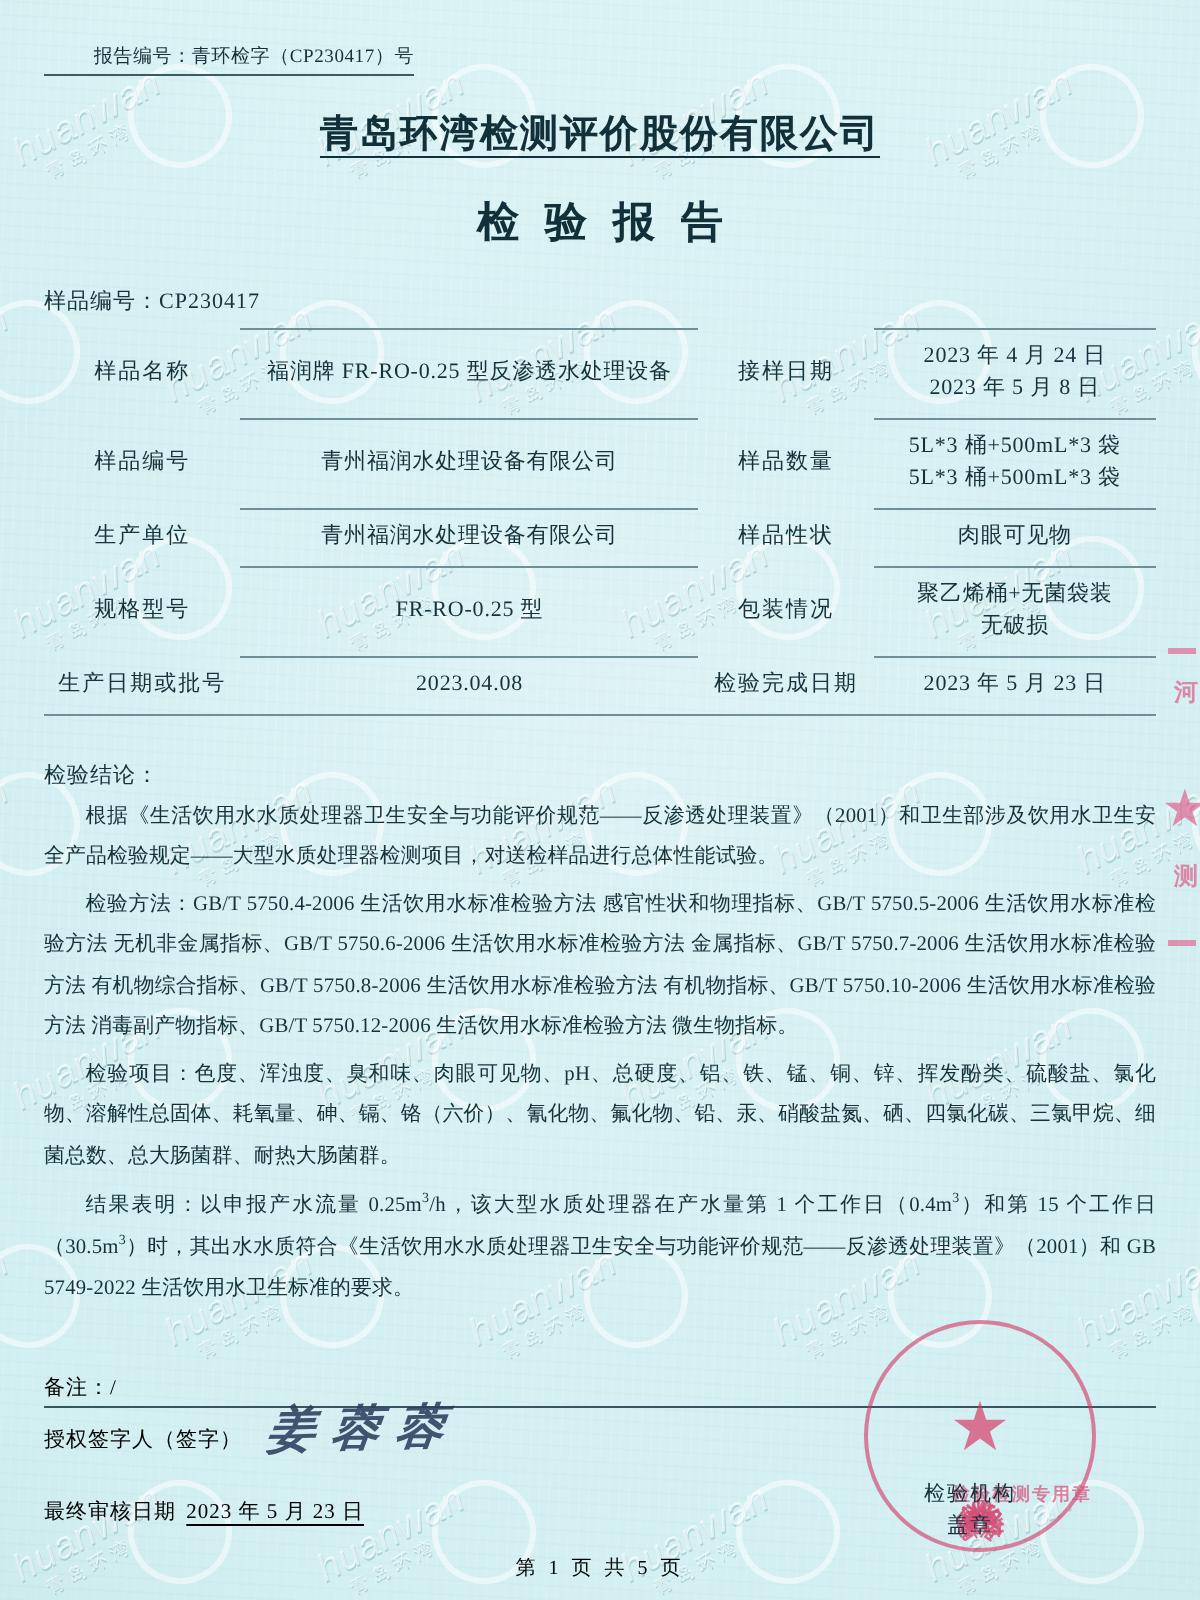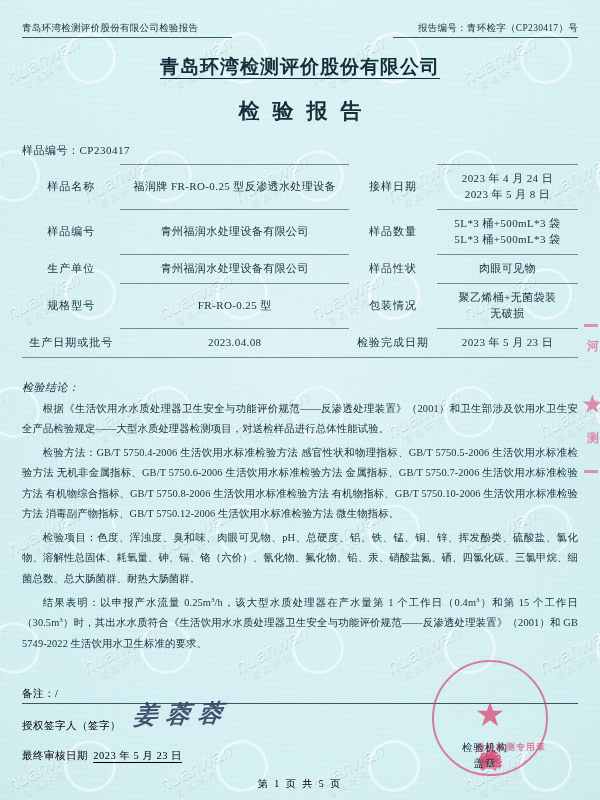--- a/index.html
+++ b/index.html
@@ -164,21 +164,20 @@
   td.val-l { width: 210px; }
   td.lbl-r { width: 78px; }
   td.val-r { width: 128px; }
   .val .line2 { display: block; }
 
   
   .concl-head {
     margin-top: 22px;
     font-size: 11px;
     letter-spacing: .5px;
-    font-style: italic;
   }
   .para {
     font-size: 10.4px;
     line-height: 1.95;
     text-align: justify;
     text-justify: inter-ideograph;
     text-indent: 2em;
     margin-top: 4px;
     letter-spacing: .1px;
   }
@@ -196,21 +195,21 @@
     font-size: 10.5px;
     letter-spacing: .5px;
     padding-bottom: 2px;
   }
   .sig-rule {
     border-top: 1px solid #38565f;
     width: 100%;
   }
   .sig-row {
     display: flex;
-    align-items: flex-end;
+    align-items: center;
     font-size: 10.5px;
     letter-spacing: .5px;
     padding-top: 3px;
     position: relative;
     height: 26px;
   }
   .sig-ink {
     position: absolute;
     left: 112px;
     top: -6px;
@@ -530,21 +529,20 @@
     <div class="stamp-sub">检验检测专用章</div>
   </div>
   <div class="stamp-label">
     <div>检验机构</div>
     <div>盖章</div>
   </div>
 
   <div id="content">
 
     <div class="hdr">
-      <div class="hdr-left">青岛环湾检测评价股份有限公司检验报告</div>
       <div class="hdr-right">报告编号：青环检字（CP230417）号</div>
     </div>
 
     <div class="company">青岛环湾检测评价股份有限公司</div>
     <div class="doctitle">检验报告</div>
 
     <div class="sample-no">样品编号：CP230417</div>
 
     <table class="info">
       <tbody id="info-body">

